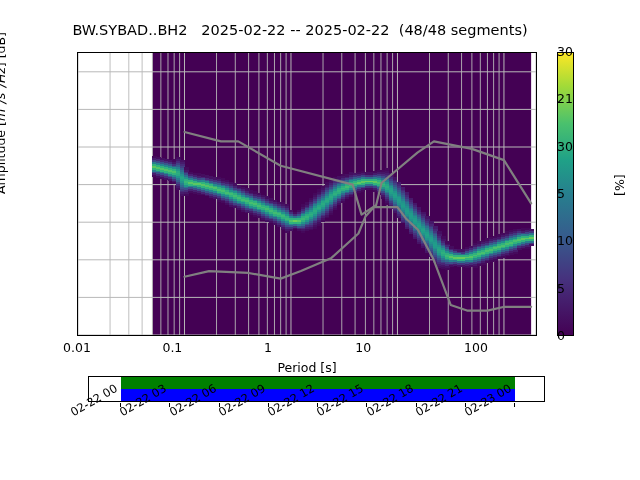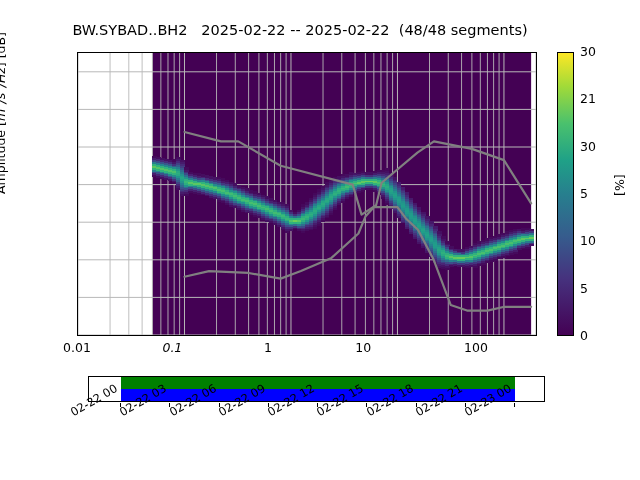--- a/index.html
+++ b/index.html
@@ -41,21 +41,21 @@
 
   
   #cbar{
     position:absolute;left:557px;top:52px;width:17px;height:284px;
     border:1px solid #000;box-sizing:border-box;
     background:linear-gradient(to top,
       #440154 0%, #46327e 20%, #365c8d 35%,
       #277f8e 50%, #1fa187 62%, #4ac16d 75%,
       #a0da39 88%, #fde725 100%);
   }
-  .cbtl{position:absolute;left:580px;font-size:12.5px;color:#000;
+  .cbtl{position:absolute;left:557px;font-size:12.5px;color:#000;
         transform:translateY(-8px);}
   #cblabel{
     position:absolute;left:612px;top:196px;
     transform:rotate(-90deg);transform-origin:0 0;
     font-size:12.5px;color:#000;white-space:nowrap;
   }
 
   
   #cov{
     position:absolute;left:88px;top:376px;width:457px;height:26px;
@@ -1458,29 +1458,30 @@
           </g>
         <g id="models">
             <polyline points="106.49,78.96 142.95,88.36 160.28,88.36 202.65,112.80 274.71,131.60 283.55,161.68 298.09,152.28 303.62,129.72 339.43,99.64 355.92,88.36 393.89,95.88 425.94,107.16 453.13,150.40" fill="none" stroke="#808080" stroke-width="2.2" stroke-linejoin="round" stroke-linecap="round"></polyline>
             <polyline points="106.49,223.72 131.03,218.08 170.60,219.96 202.65,225.60 222.92,218.08 253.46,204.92 280.43,180.48 287.40,163.56 295.83,154.16 319.46,154.16 327.89,165.44 340.02,176.72 355.71,206.80 372.67,251.92 389.02,257.56 409.45,257.56 426.40,253.80 453.13,253.80" fill="none" stroke="#808080" stroke-width="2.2" stroke-linejoin="round" stroke-linecap="round"></polyline>
           </g>
       </g>
     </svg>
   </div>
 
   <div class="xtl" style="left:77px;text-align:center;">0.01</div>
-  <div class="xtl" style="left:172.4px;font-style:italic;">0.1</div>
+  <div class="xtl" style="left:172.4px;">0.1</div>
   <div class="xtl" style="left:267.9px;">1</div>
   <div class="xtl" style="left:363.3px;">10</div>
   <div class="xtl" style="left:476px;">100</div>
 
   <div id="ylabel">
     <span>Amplitude [</span><i>m</i><i><sup>2</sup></i><i>/s</i><i><sup>4</sup></i><i>/Hz</i><span>] [dB]</span>
   </div>
 
+  <div id="xlabel">Period [s]</div>
 
   <div id="cbar"></div>
   <div class="cbtl" style="top:336px;">0</div>
   <div class="cbtl" style="top:288.7px;">5</div>
   <div class="cbtl" style="top:241.3px;">10</div>
   <div class="cbtl" style="top:194px;">5</div>
   <div class="cbtl" style="top:146.7px;">30</div>
   <div class="cbtl" style="top:99.3px;">21</div>
   <div class="cbtl" style="top:52px;">30</div>
   <div id="cblabel">[%]</div>

